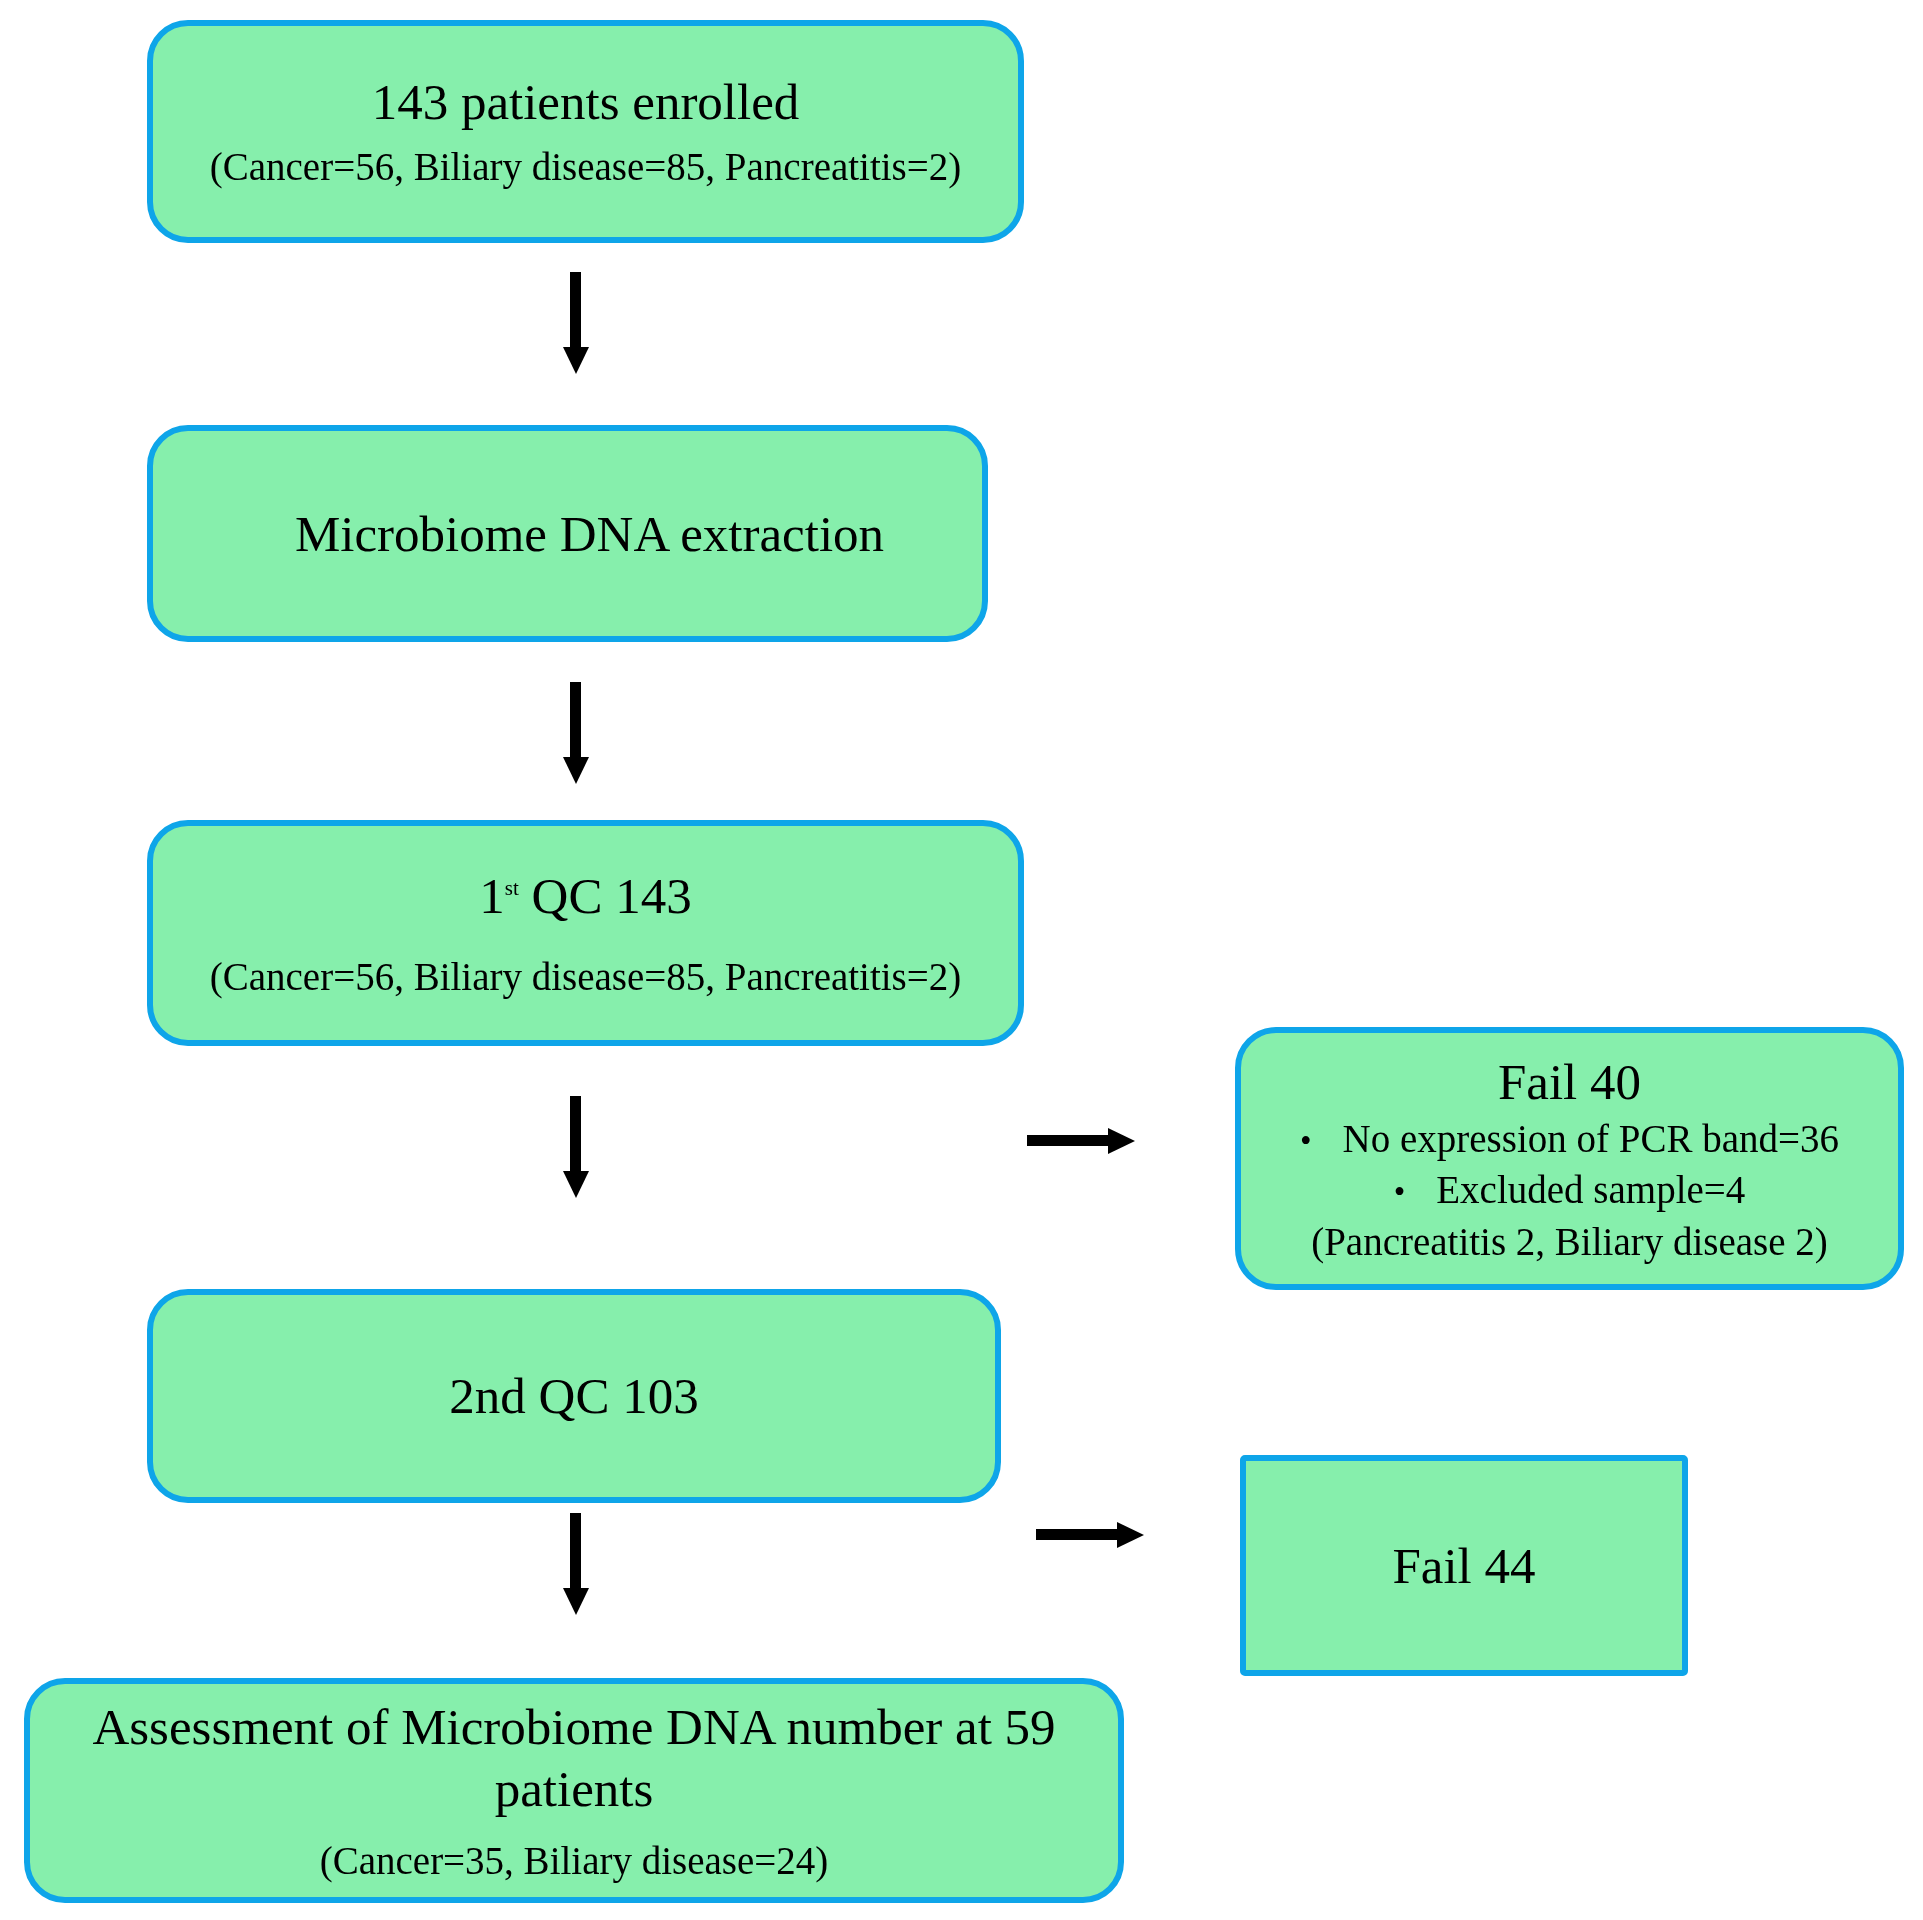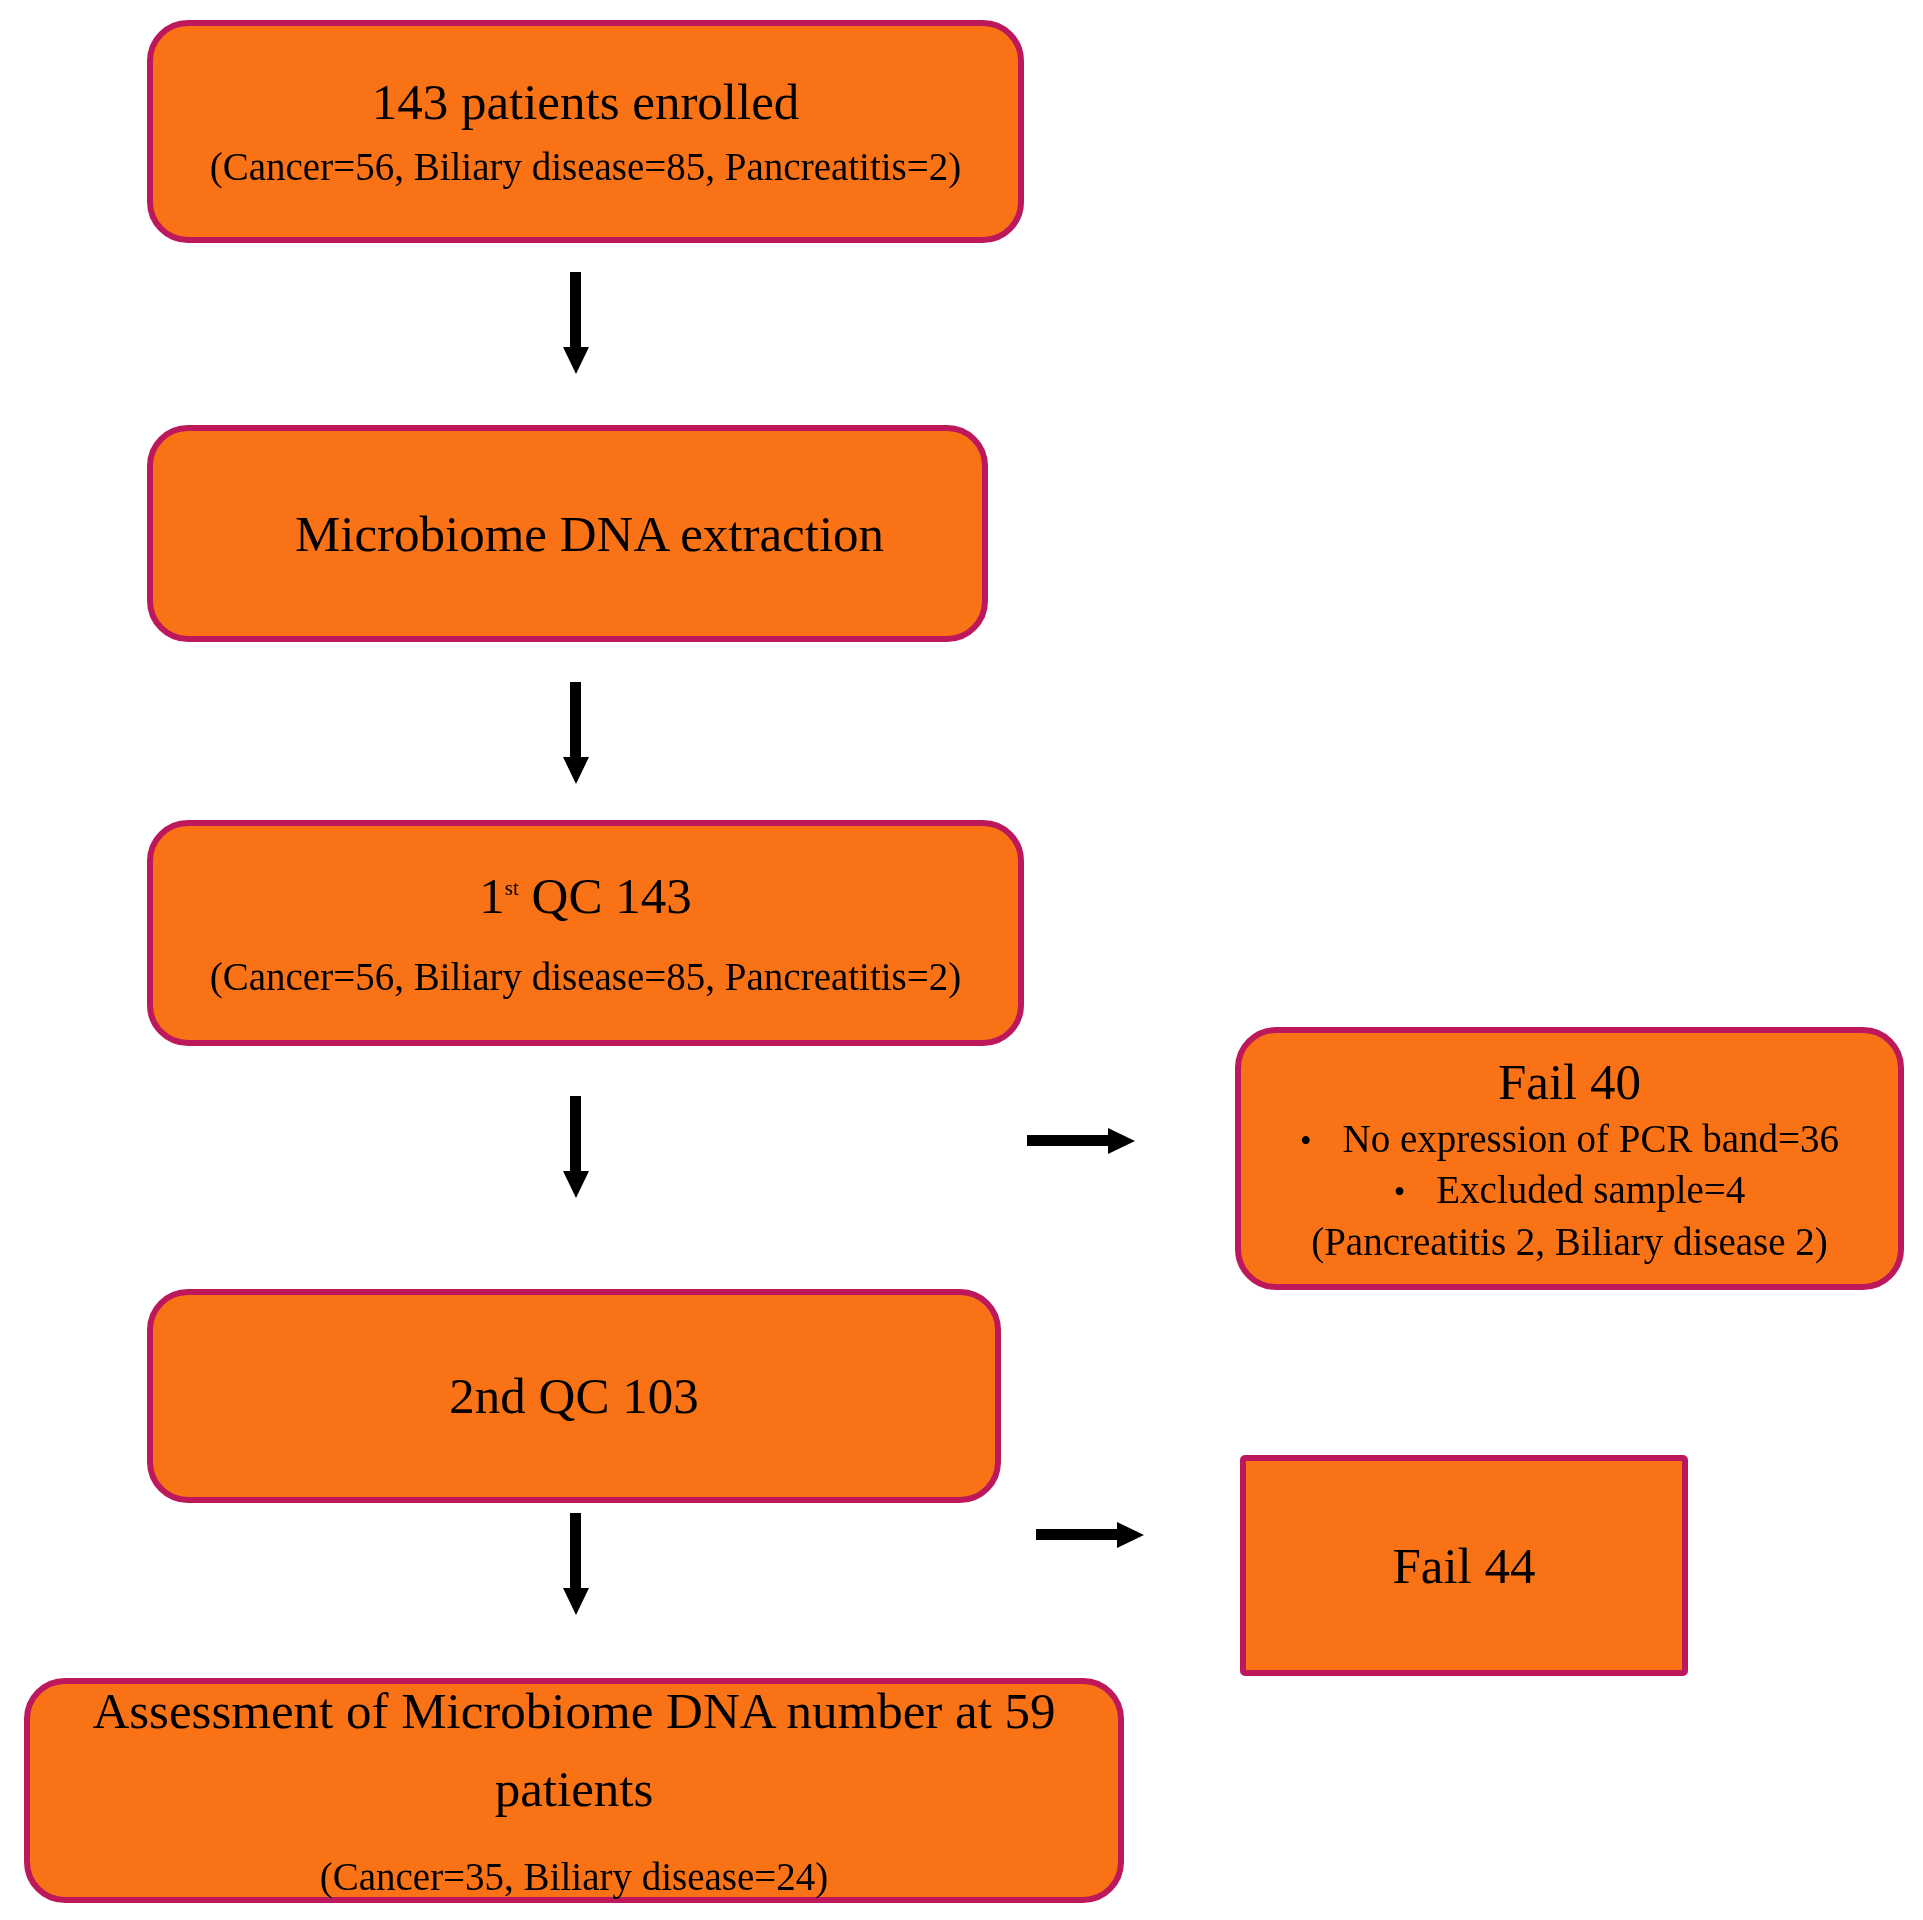--- a/index.html
+++ b/index.html
@@ -7,23 +7,23 @@
     position: relative;
     width: 1924px;
     height: 1920px;
     background: #ffffff;
     font-family: "Liberation Serif", "DejaVu Serif", serif;
     color: #000000;
   }
   .node {
     position: absolute;
     box-sizing: border-box;
-    border: 6px solid #be185d;
+    border: 6px solid #0ea5e9;
     border-radius: 41px;
-    background: #f97316;
+    background: #86efac;
     display: flex;
     flex-direction: column;
     align-items: center;
     justify-content: center;
     text-align: center;
   }
   .node .title    { font-size: 51px; line-height: 62px; white-space: nowrap; }
   .node .subtitle { font-size: 39px; line-height: 48px; white-space: nowrap; }
   .node sup { font-size: 21px; line-height: 0; vertical-align: super; }
   .bullet-line {
@@ -64,21 +64,21 @@
     border-bottom: 13.7px solid transparent;
     border-left: 27px solid #000000;
   }
   
   #box-enrolled   { left: 147px;  top: 19.7px;   width: 877px; height: 223px; gap: 10.3px; }
   #box-extraction { left: 147px;  top: 425px;  width: 841px;  height: 217px; padding-left: 44px; }
   #box-qc1        { left: 147px;  top: 820px;  width: 877px; height: 226px; gap: 26px; }
   #box-fail40     { left: 1235px; top: 1027px; width: 669px;  height: 263px; gap: 1.7px; }
   #box-qc2        { left: 147px;  top: 1289px; width: 854px;  height: 214px; gap: 26px; }
   #box-fail44     { left: 1240px; top: 1455px; width: 448px;  height: 221px; border-radius: 5px; }
-  #box-assessment { left: 24px;   top: 1678px; width: 1100px; height: 225px; gap: 16px; }
+  #box-assessment { left: 24px;   top: 1678px; width: 1100px; height: 225px; gap: 0px; }
   #box-assessment .subtitle { margin-top: 17px; }
   #arrow-down-1 { left: 562px; top: 272px; }
   #arrow-down-2 { left: 562px; top: 682px; }
   #arrow-down-3 { left: 562px; top: 1096px; }
   #arrow-down-4 { left: 562px; top: 1513px; }
   #arrow-right-1 { left: 1027px; top: 1127px; }
   #arrow-right-2 { left: 1036px; top: 1521px; }
 </style>
 </head>
 <body>

